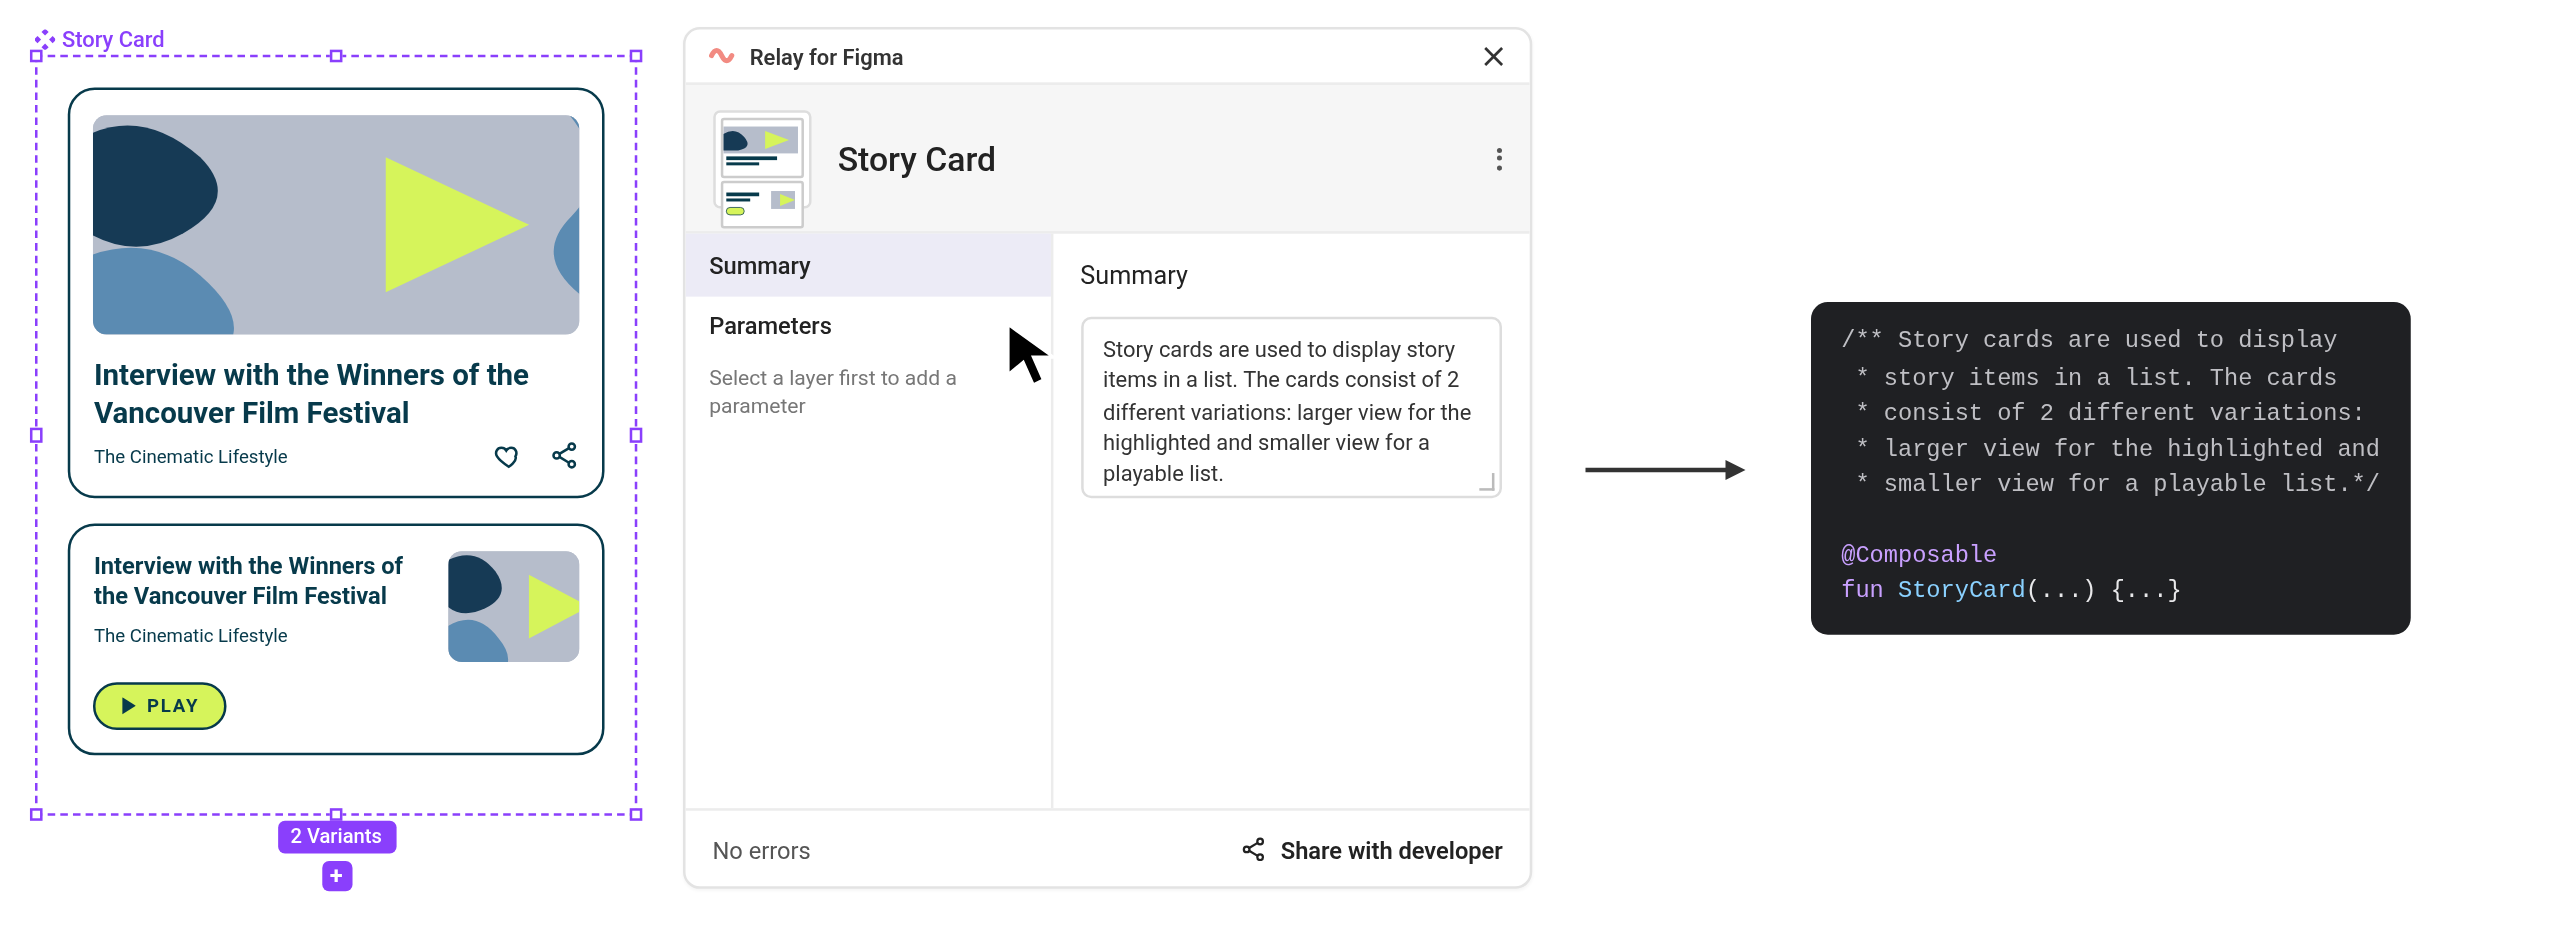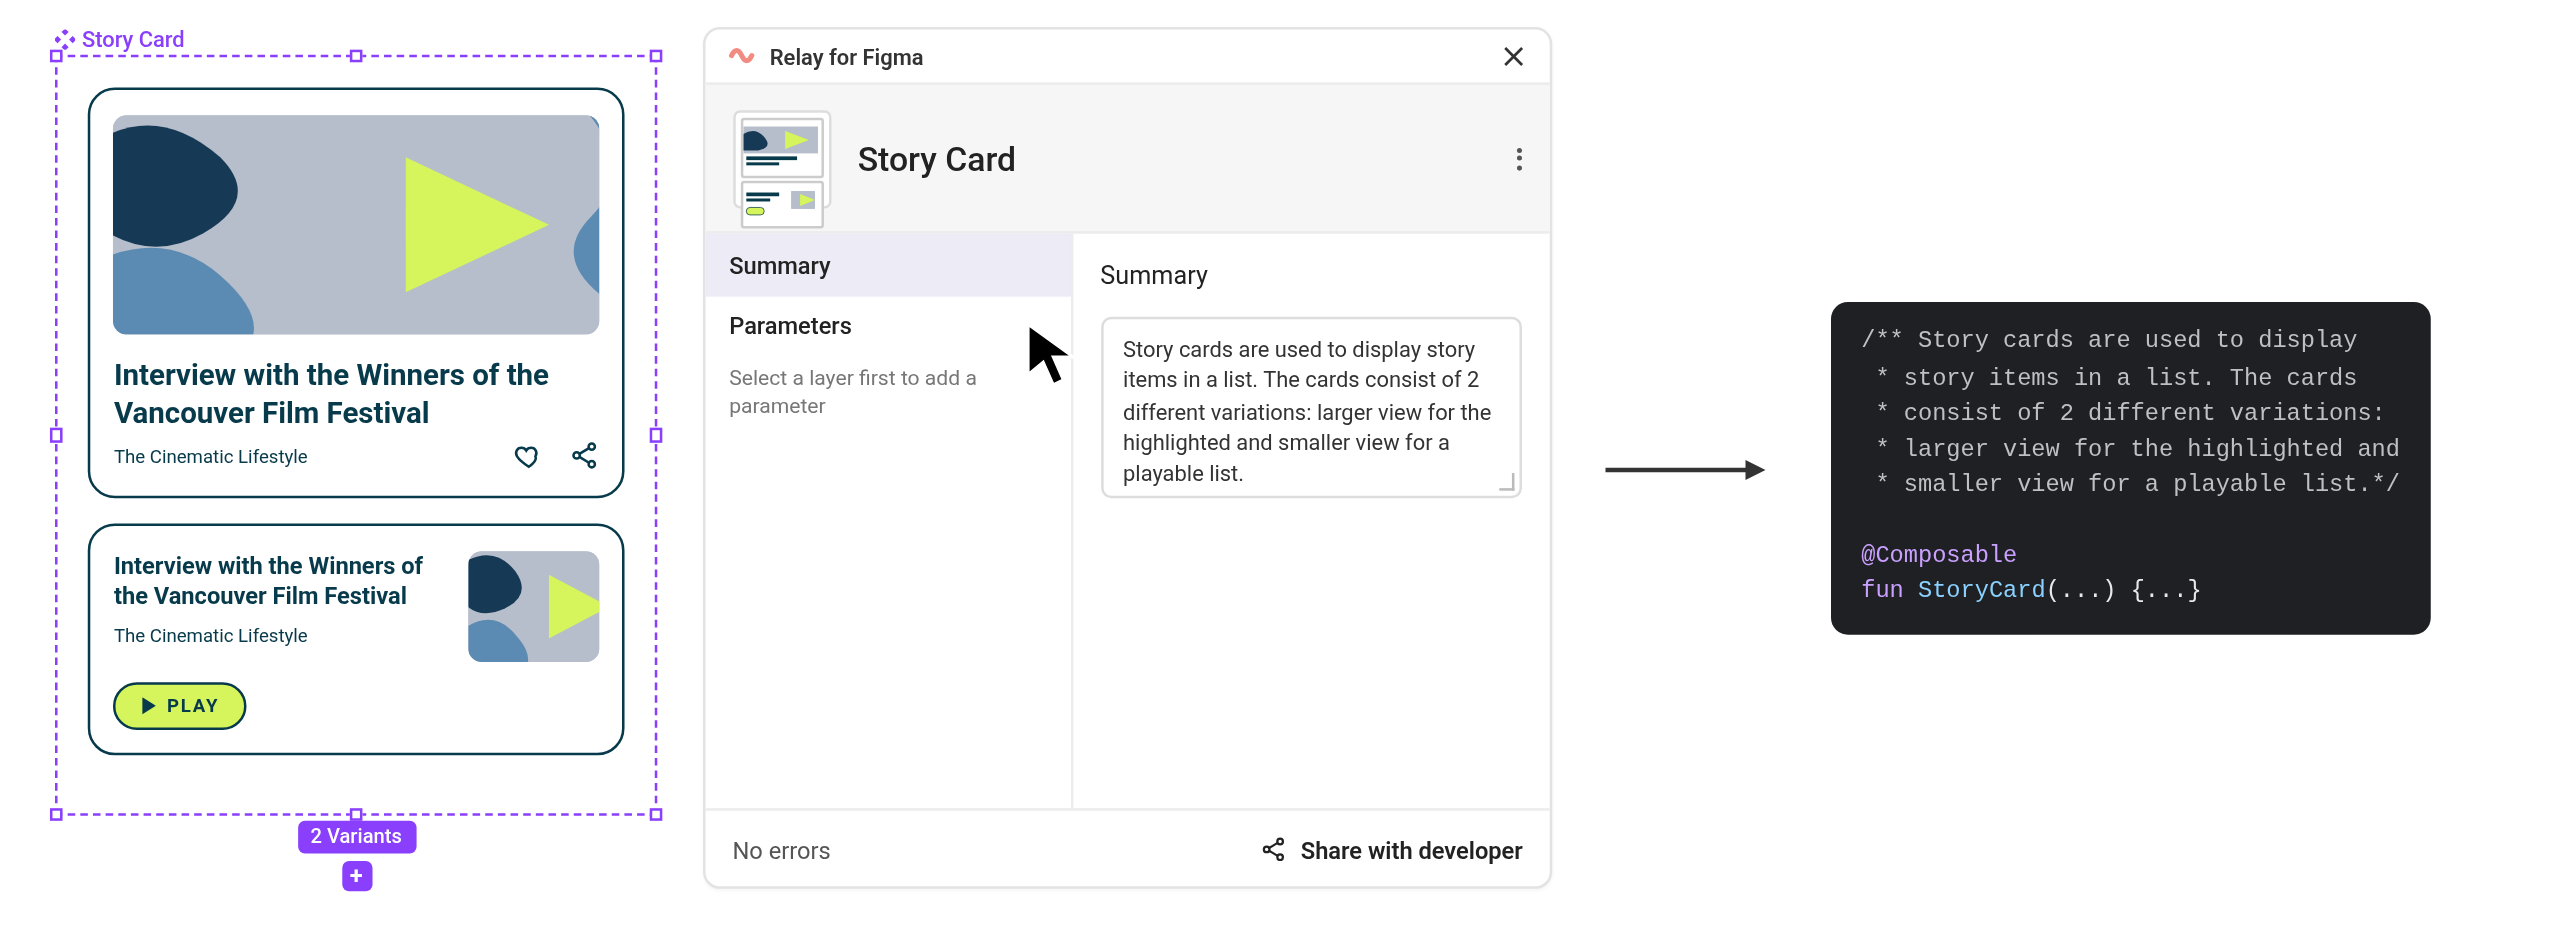--- a/index.html
+++ b/index.html
@@ -8,21 +8,21 @@
     padding: 0;
     font-family: -apple-system, BlinkMacSystemFont, "Segoe UI", Roboto, Helvetica, Arial, sans-serif;
     background: #fff;
     width: 2576px;
     height: 936px;
     position: relative;
   }
   .canvas {
     position: absolute;
     top: 0; left: 0;
-    width: 2238px; height: 936px; margin-left: 20px;
+    width: 2238px; height: 936px;
   }
 
   
   .figma-wrap {
     position: absolute;
     left: 35px;
     top: 27px;
     transform: scale(2.52);
     transform-origin: top left;
   }

